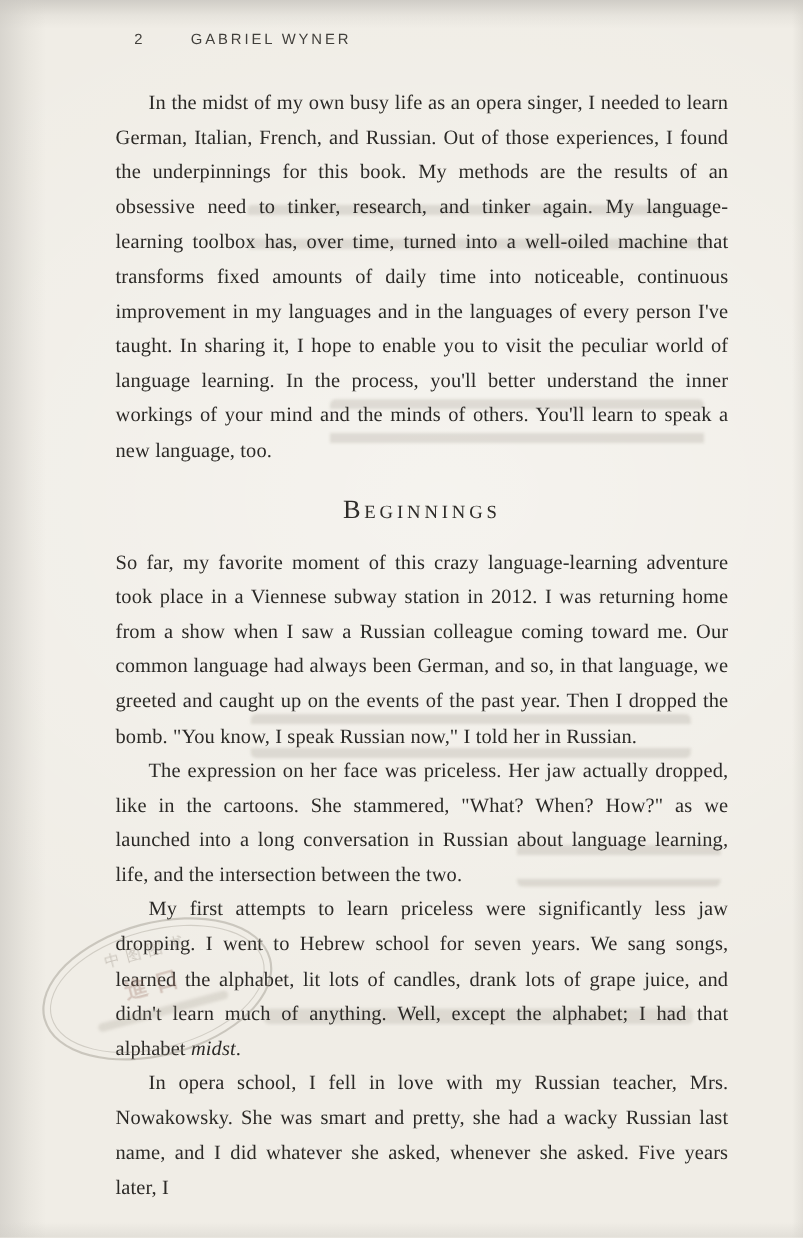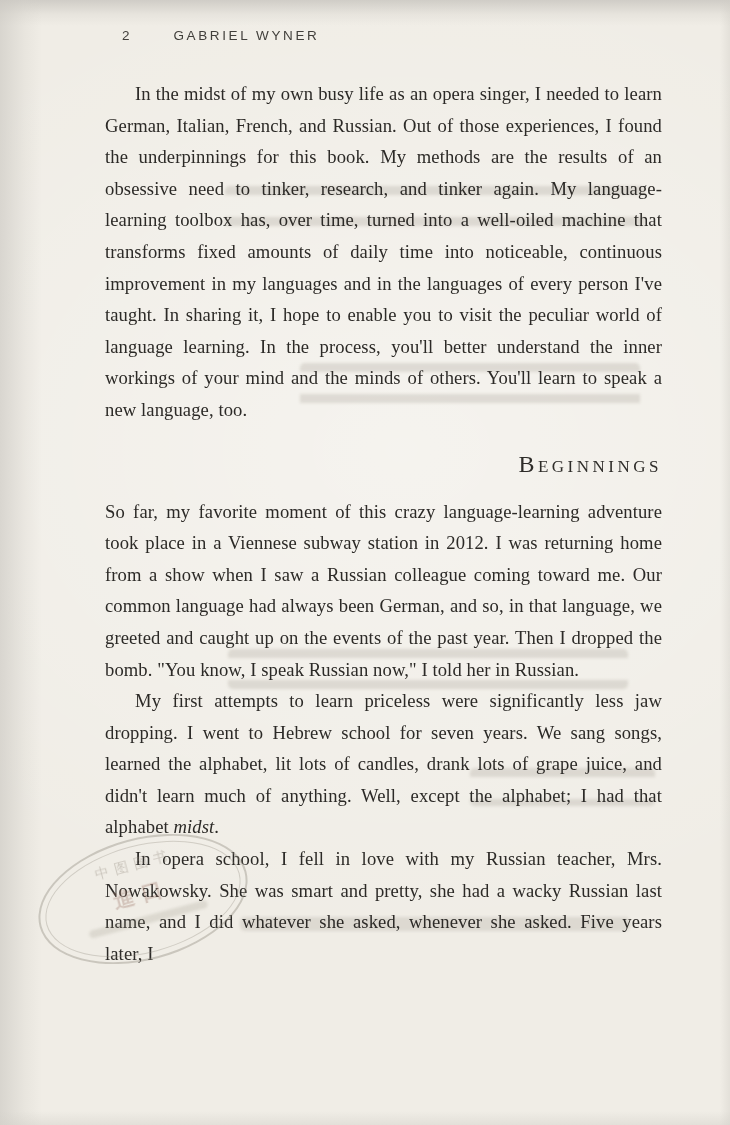--- a/index.html
+++ b/index.html
@@ -76,21 +76,21 @@
   }
   p.indent { text-indent: 30px; }
   p.noindent { text-indent: 0; }
   em.hand { font-style: italic; }
 
   h2.section {
     margin: 23px 0 17px 0;
     font-weight: normal;
     font-size: 24px;
     line-height: 30px;
-    text-align: right;
+    text-align: center;
     font-variant: small-caps;
     letter-spacing: 3.5px;
     color: #2e2c29;
     text-indent: 0;
   }
 
   
   .ghost {
     position: absolute;
     pointer-events: none;
@@ -181,20 +181,21 @@
     <span class="pnum">2</span>
     <span class="ptitle">GABRIEL WYNER</span>
   </div>
 
   <div class="text-block">
     <p class="indent">In the midst of my own busy life as an opera singer, I needed to learn German, Italian, French, and Russian. Out of those experiences, I found the underpinnings for this book. My methods are the results of an obsessive need to tinker, research, and tinker again. My language-learning toolbox has, over time, turned into a well-oiled machine that transforms fixed amounts of daily time into noticeable, continuous improvement in my languages and in the languages of every person I've taught. In sharing it, I hope to enable you to visit the peculiar world of language learning. In the process, you'll better understand the inner workings of your mind and the minds of others. You'll learn to speak a new language, too.</p>
 
     <h2 class="section">Beginnings</h2>
 
     <p class="noindent">So far, my favorite moment of this crazy language-learning adventure took place in a Viennese subway station in 2012. I was returning home from a show when I saw a Russian colleague coming toward me. Our common language had always been German, and so, in that language, we greeted and caught up on the events of the past year. Then I dropped the bomb. "You know, I speak Russian now," I told her in Russian.</p>
+    <p class="indent">The expression on her face was priceless. Her jaw actually dropped, like in the cartoons. She stammered, "What? When? How?" as we launched into a long conversation in Russian about language learning, life, and the intersection between the two.</p>
     <p class="indent"><span>My first attempts to learn priceless were significantly less jaw dropping. I went to Hebrew school for seven years. We sang songs, learned the alphabet, lit lots of candles, drank lots of grape juice, and didn't learn much of anything. Well, except the alphabet; I had that alphabet </span><em class="hand">midst</em><span>.</span></p>
     <p class="indent">In opera school, I fell in love with my Russian teacher, Mrs. Nowakowsky. She was smart and pretty, she had a wacky Russian last name, and I did whatever she asked, whenever she asked. Five years later, I</p>
   </div>
 
   <div class="stamp">
     <div class="ring-outer"></div>
     <div class="ring-inner"></div>
     <div class="s-top">中图图书</div>
     <div class="s-mid">進口</div>
     <div class="s-low"></div>

